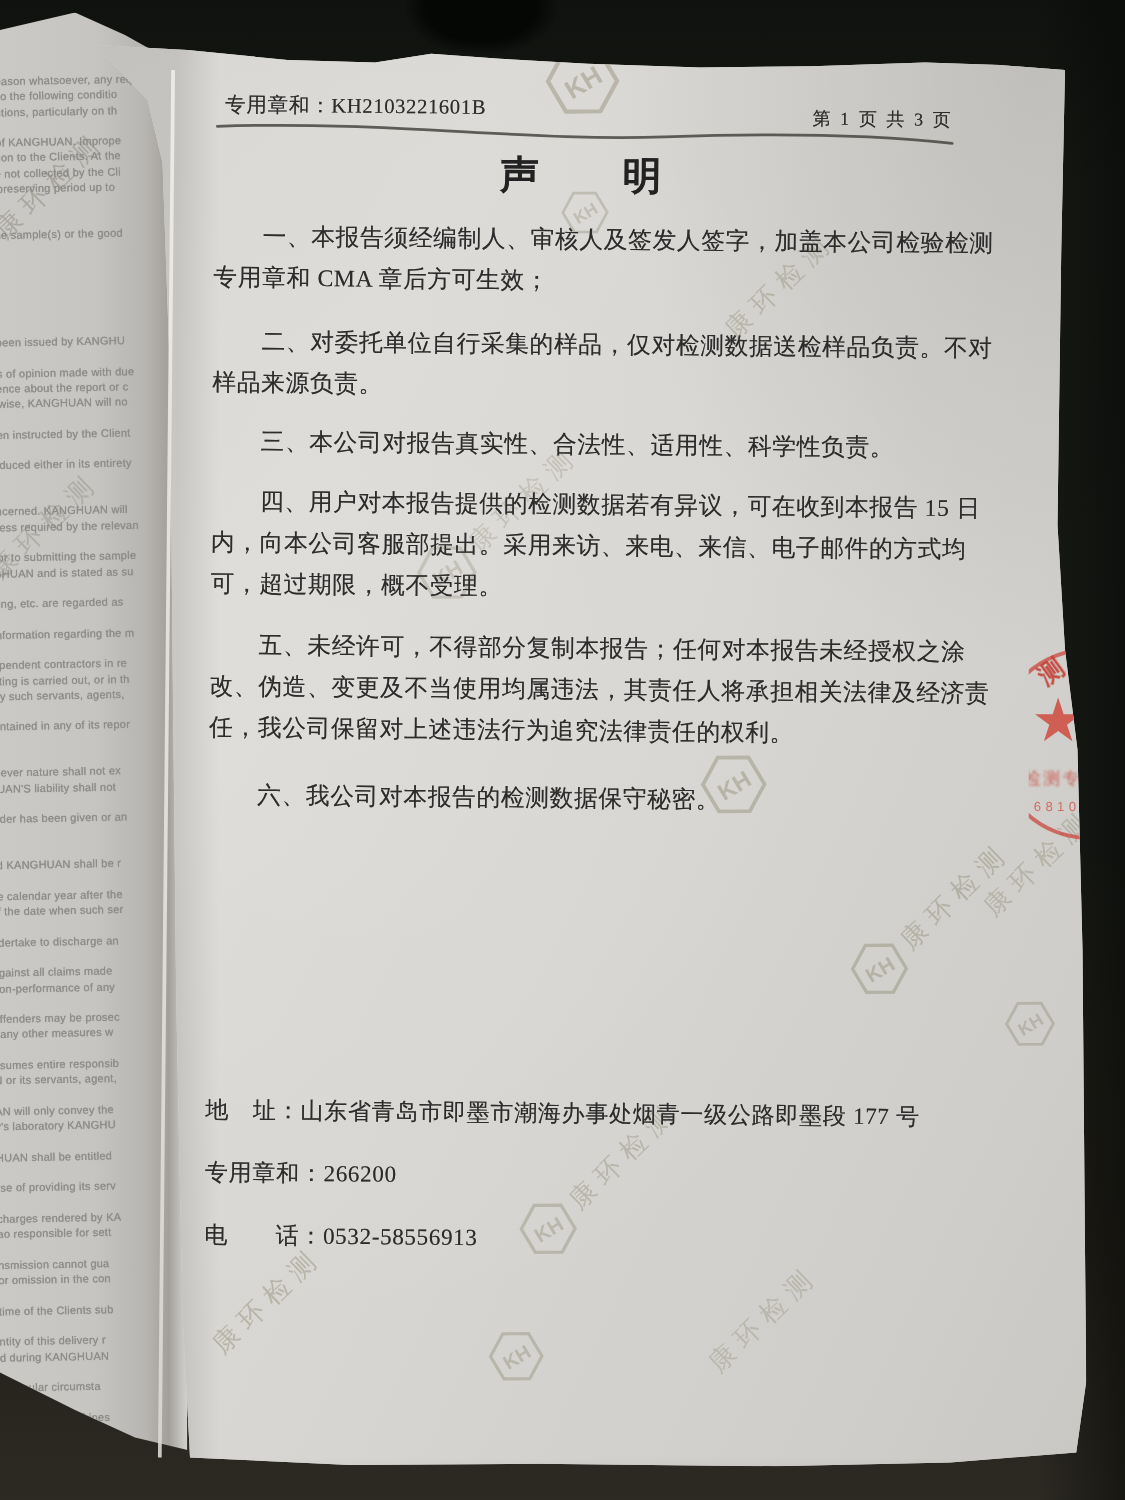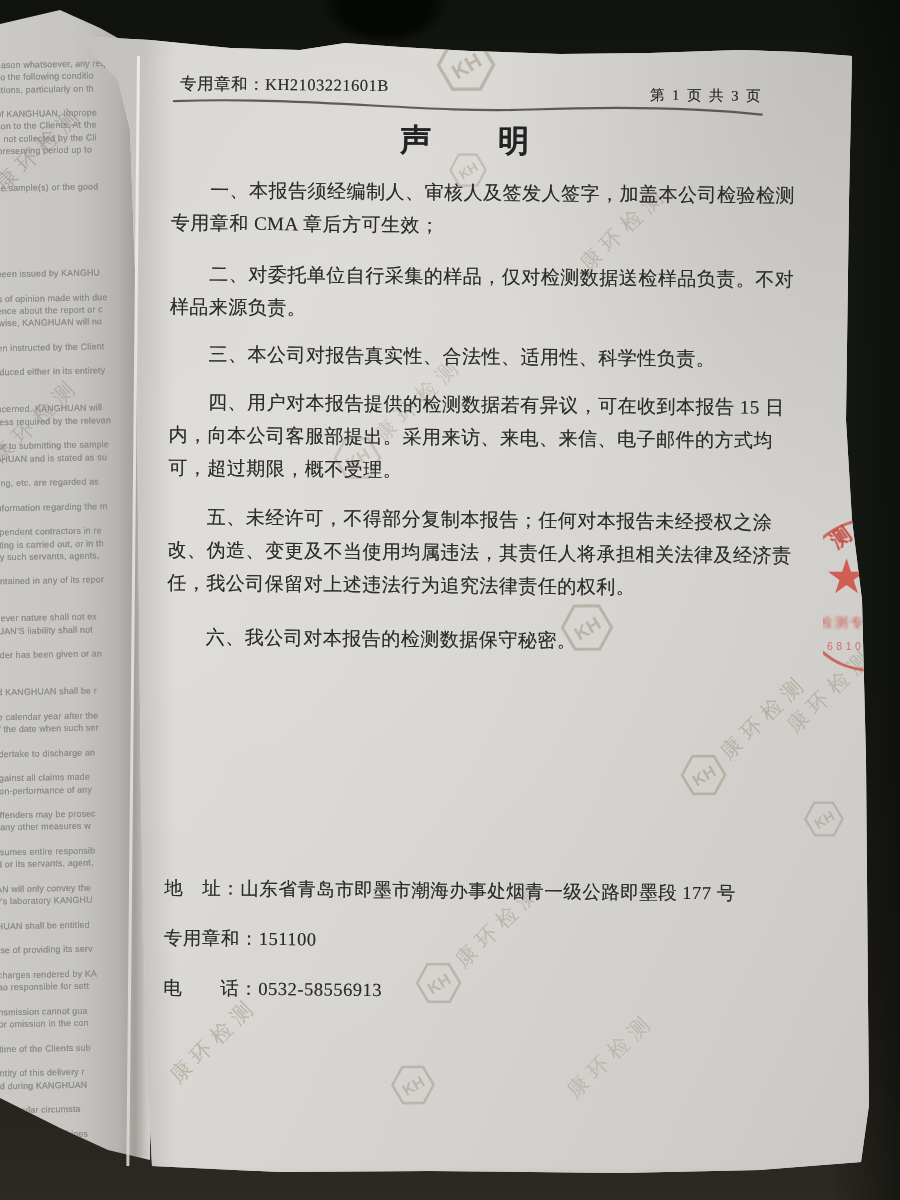--- a/index.html
+++ b/index.html
@@ -293,21 +293,21 @@
         <div class="para-line">任，我公司保留对上述违法行为追究法律责任的权利。</div>
       </div>
       <div class="para p6">
         <div class="para-line first">六、我公司对本报告的检测数据保守秘密。</div>
       </div>
 
       <div class="footer-row f-addr">
         <span>地　址：</span><span>山东省青岛市即墨市潮海办事处烟青一级公路即墨段 177 号</span>
       </div>
       <div class="footer-row f-post">
-        <span>专用章和：</span><span>151100</span>
+        <span>专用章和：</span><span>266200</span>
       </div>
       <div class="footer-row f-phone">
         <span>电　　话：</span><span>0532-58556913</span>
       </div>
     </div>
 
     <div class="stamp">
       <div class="stamp-ring"></div>
       <div class="stamp-char1">测</div>
       <div class="stamp-char2">科</div>

